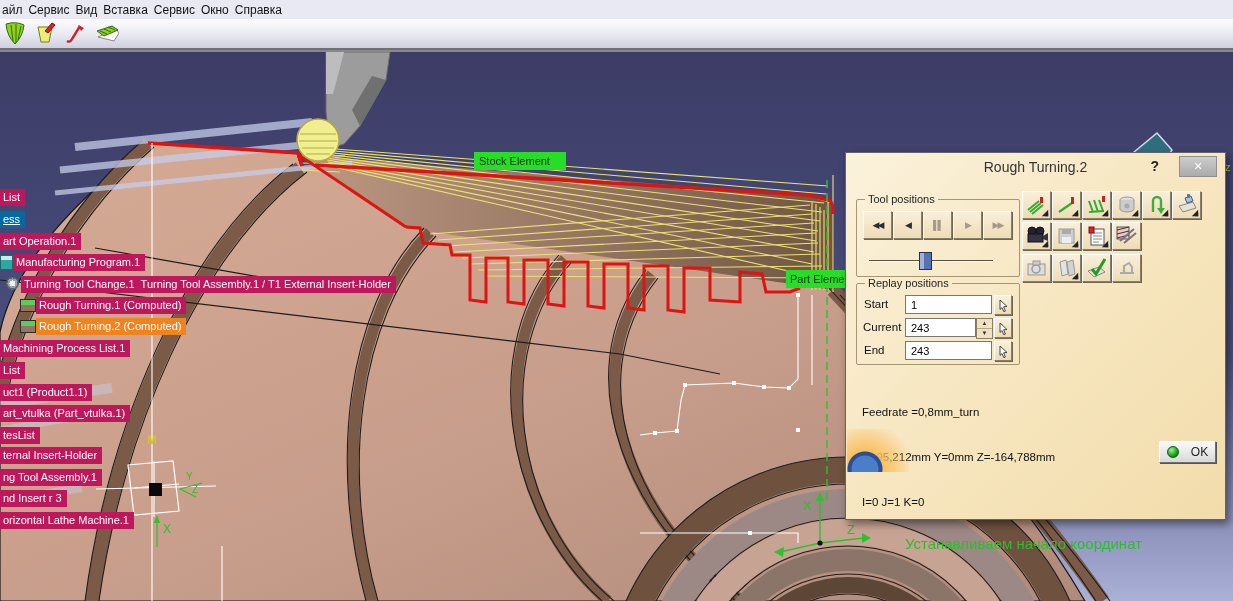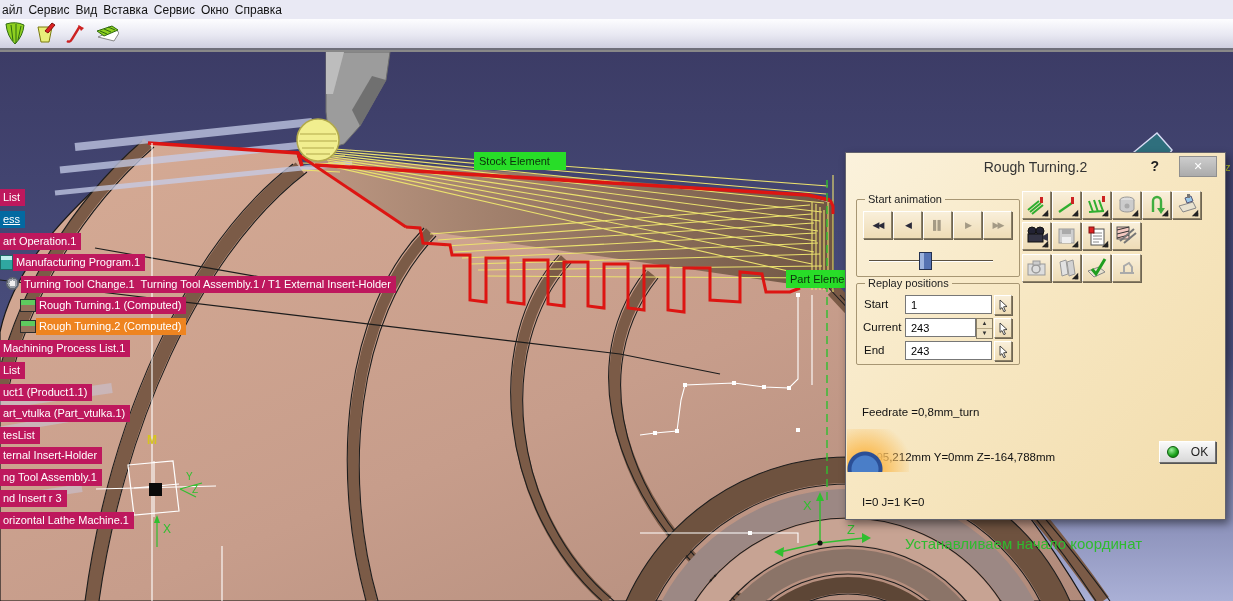--- a/index.html
+++ b/index.html
@@ -323,21 +323,21 @@
   <div class="tnode" style="left:0;top:490px">nd Insert r 3</div>
   <div class="tnode" style="left:0;top:512px">orizontal Lathe Machine.1</div>
 </div>
 
 <div class="dlg">
   <div class="dlg-title">Rough Turning.2</div>
   <div class="dlg-help">?</div>
   <div class="dlg-close">✕</div>
 
   <fieldset class="grp" style="left:10px;top:40px;width:162px;height:82px">
-    <legend>Start animation</legend>
+    <legend>Tool positions</legend>
     <div style="position:absolute;left:6px;top:6px;width:152px;height:30px">
       <div class="btn3d pb">◀◀</div>
       <div class="btn3d pb">◀</div>
       <div class="btn3d pb dis">▌▌</div>
       <div class="btn3d pb dis">▶</div>
       <div class="btn3d pb dis">▶▶</div>
     </div>
     <div class="slider-track" style="left:12px;top:55px;width:124px"></div>
     <div class="slider-handle" style="left:62px;top:47px"></div>
   </fieldset>

